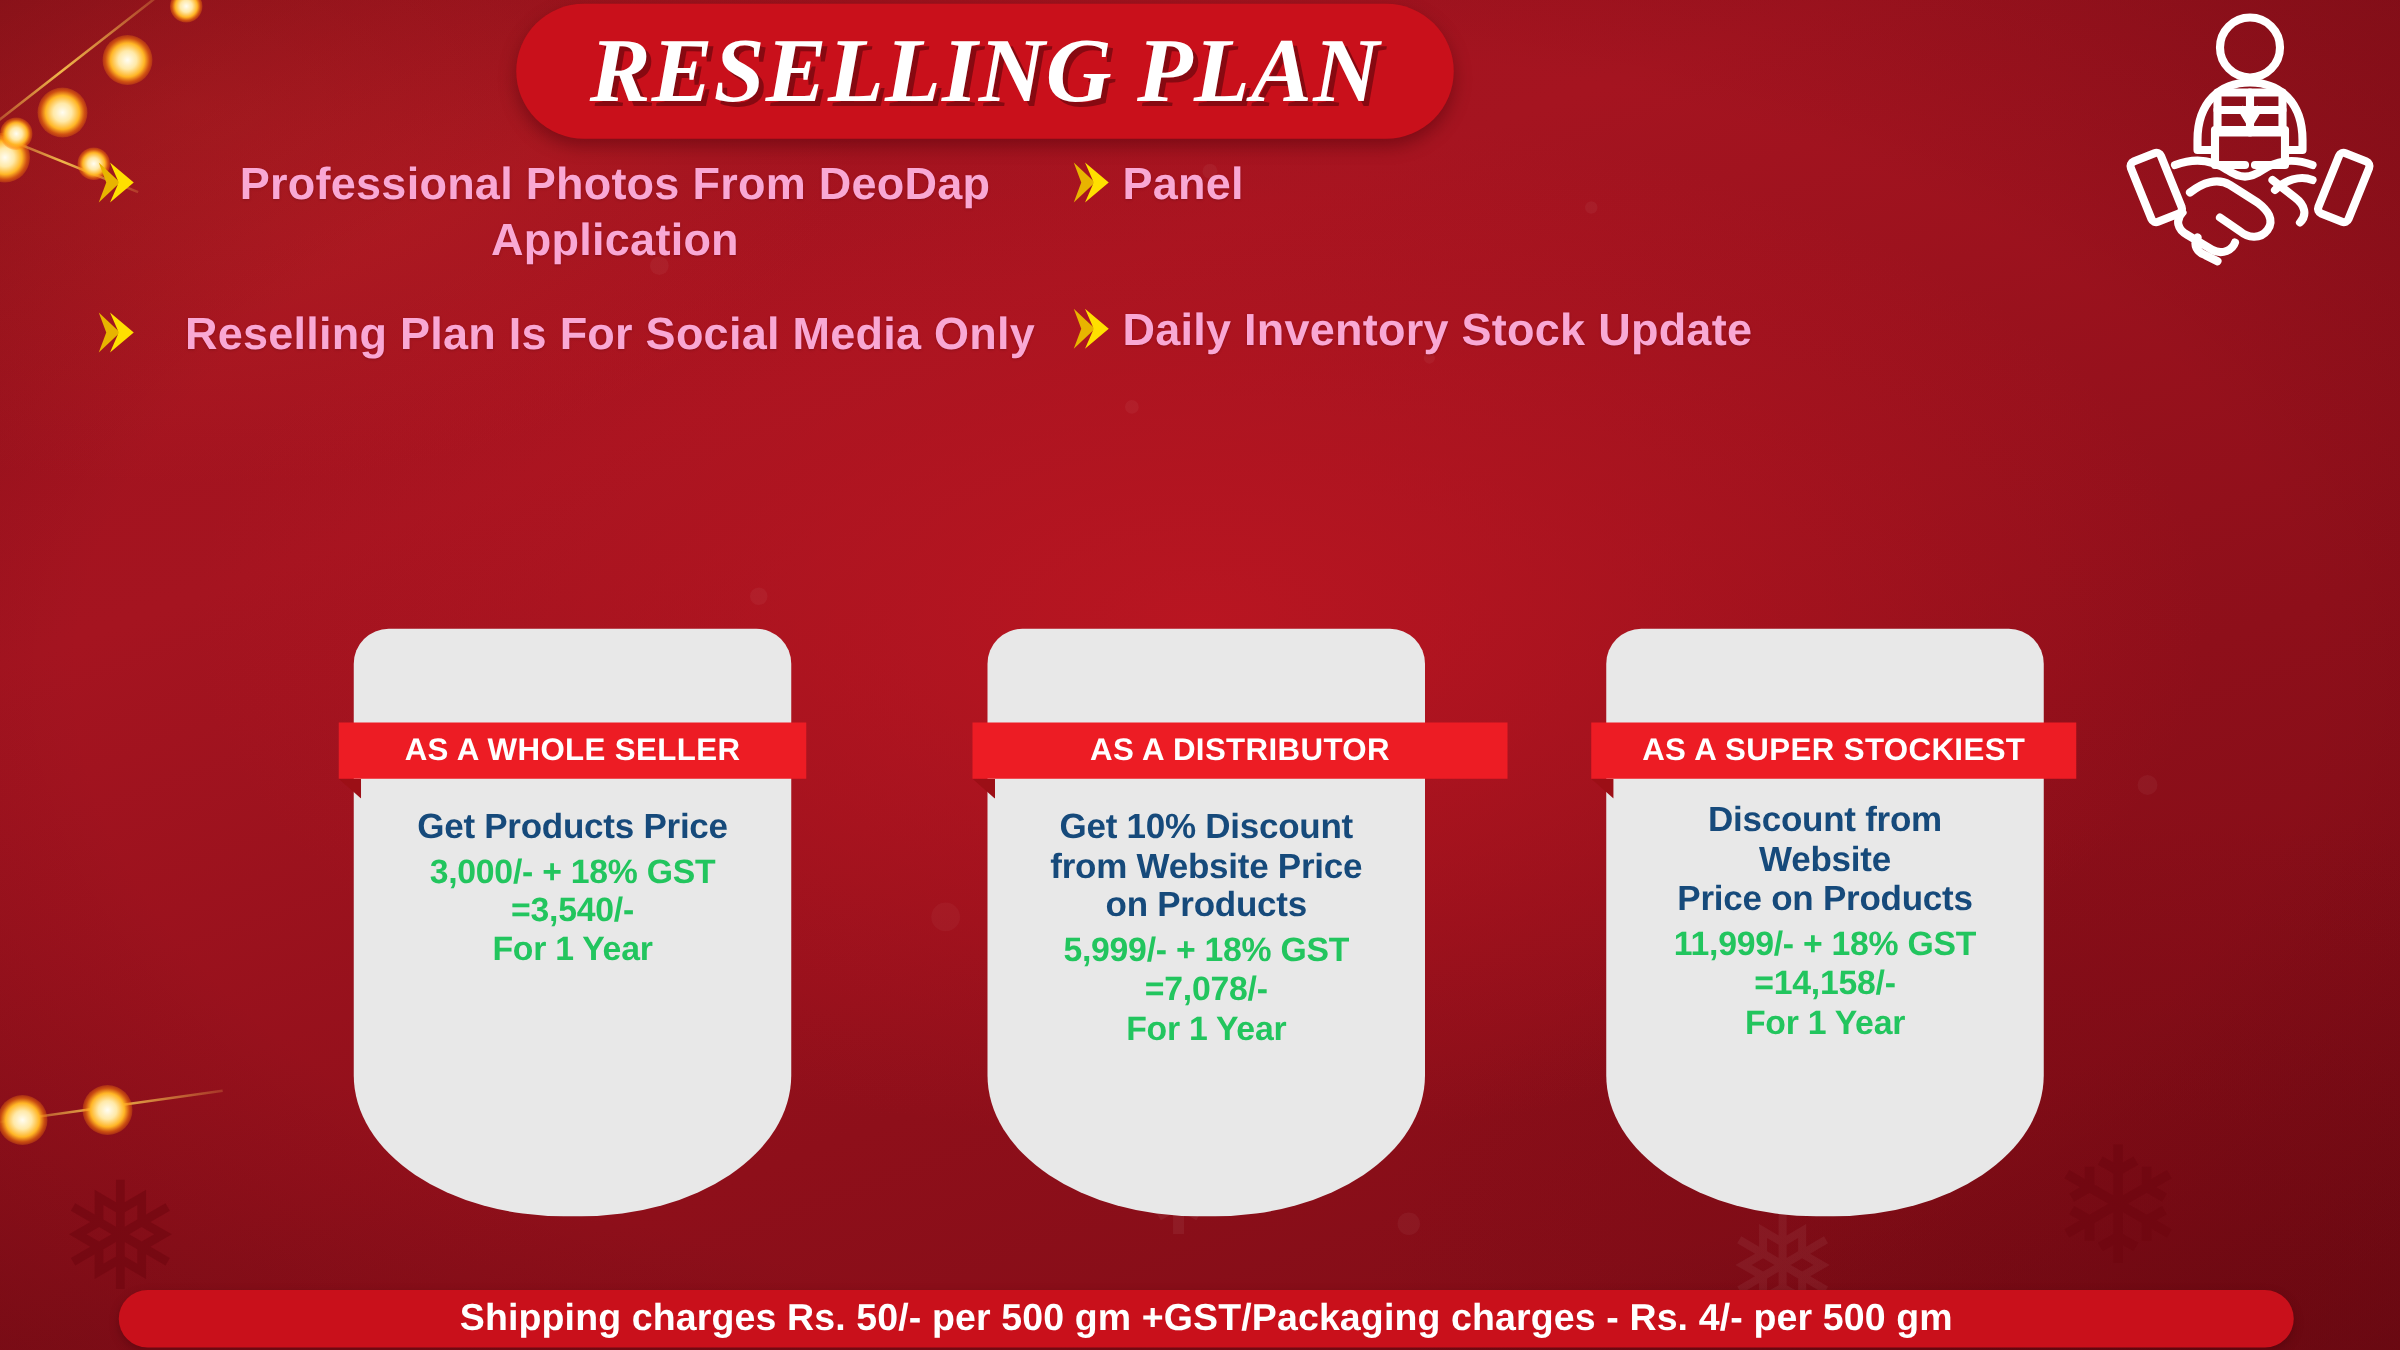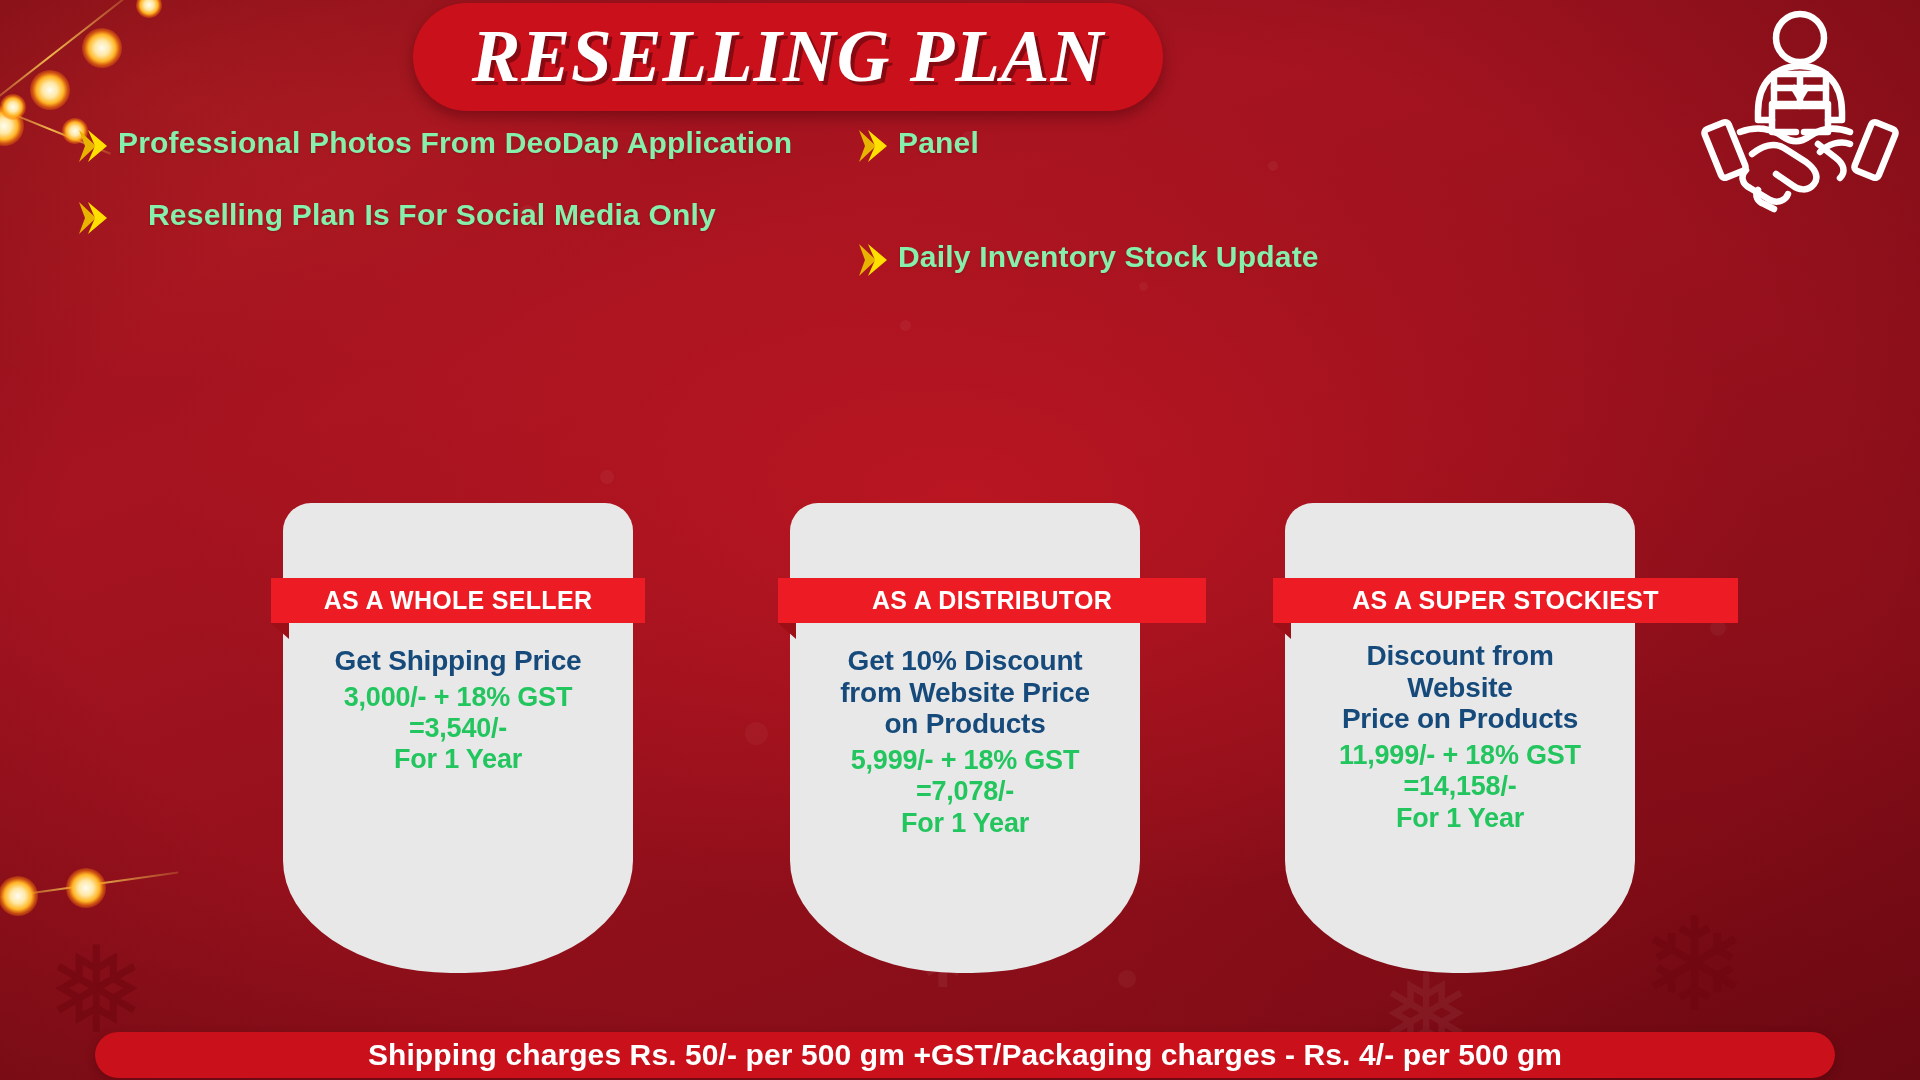--- a/index.html
+++ b/index.html
@@ -55,23 +55,24 @@
   
   #handshake-icon { position:absolute; right:20px; top:4px; width:200px; height:210px; }
 
   
   .bullets { position:absolute; }
   #bullets-left  { left:76px;  top:124px; width:790px; }
   #bullets-right { left:856px; top:124px; width:680px; }
   .bullet { display:flex; align-items:flex-start; gap:8px; margin-bottom:30px; }
   .bullet .chev { flex:0 0 auto; width:34px; height:40px; margin-top:2px; }
   .bullet .label {
-    color:#86efac; font-weight:bold; font-size:30px; line-height:1.25;
+    color:#f9a8d4; font-weight:bold; font-size:36px; line-height:1.25;
     letter-spacing:.2px;
     text-shadow:0 1px 2px rgba(60,2,8,.25);
+    text-align:center;
   }
 
   
   #cards { position:absolute; left:0; top:0; width:1920px; height:1080px; }
   .card { position:absolute; }
   .card .body {
     position:absolute; left:0; top:0; width:100%; height:100%;
     background:#e8e8e8;
     border-radius:28px 28px 48% 48% / 28px 28px 24% 24%;
   }
@@ -226,21 +227,21 @@
 
 <div id="cards">
 
   <div class="card" style="left:283px;top:503px;width:350px;height:470px;">
     <div class="body"></div>
     <div class="ribbon" style="left:-12px;top:75px;width:374px;">
       <span class="rlabel">AS A WHOLE SELLER</span>
       <span class="fold"></span>
     </div>
     <div class="content" style="top:142px;">
-      <div class="head">Get Shipping Price</div>
+      <div class="head">Get Products Price</div>
       <div class="price" style="margin-top:5px;">3,000/- + 18% GST</div>
       <div class="price">=3,540/-</div>
       <div class="price">For 1 Year</div>
     </div>
   </div>
 
   <div class="card" style="left:790px;top:503px;width:350px;height:470px;">
     <div class="body"></div>
     <div class="ribbon" style="left:-12px;top:75px;width:428px;">
       <span class="rlabel">AS A DISTRIBUTOR</span>
@@ -251,21 +252,21 @@
       <div class="head">from Website Price</div>
       <div class="head">on Products</div>
       <div class="price" style="margin-top:5px;">5,999/- + 18% GST</div>
       <div class="price">=7,078/-</div>
       <div class="price">For 1 Year</div>
     </div>
   </div>
 
   <div class="card" style="left:1285px;top:503px;width:350px;height:470px;">
     <div class="body"></div>
-    <div class="ribbon" style="left:-12px;top:75px;width:465px;">
+    <div class="ribbon" style="left:-12px;top:75px;width:388px;">
       <span class="rlabel">AS A SUPER STOCKIEST</span>
       <span class="fold"></span>
     </div>
     <div class="content" style="top:137px;">
       <div class="head">Discount from</div>
       <div class="head">Website</div>
       <div class="head">Price on Products</div>
       <div class="price" style="margin-top:5px;">11,999/- + 18% GST</div>
       <div class="price">=14,158/-</div>
       <div class="price">For 1 Year</div>

